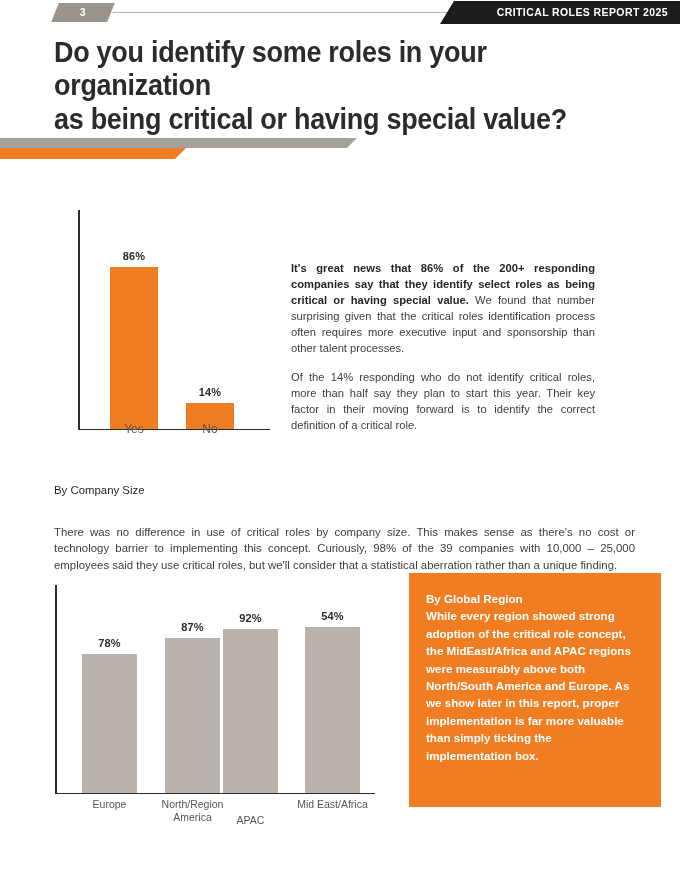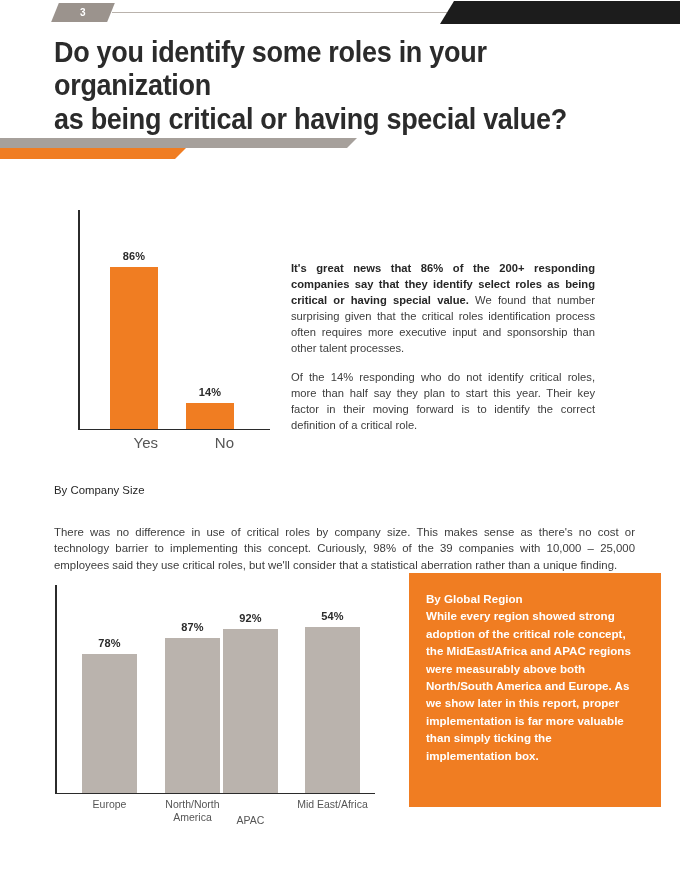--- a/index.html
+++ b/index.html
@@ -125,24 +125,24 @@
     position: absolute;
     width: 48px;
     text-align: center;
     font-size: 11px;
     font-weight: bold;
     color: #2b2b2b;
     letter-spacing: .2px;
   }
   .c1-tick {
     position: absolute;
-    top: 224px;
+    top: 212px;
     width: 48px;
-    text-align: right;
-    font-size: 15px;
+    text-align: center;
+    font-size: 12px;
     color: #555555;
   }
 
   
   .para-col {
     position: absolute;
     left: 291px; top: 261px;
     width: 304px;
   }
   .para {
@@ -232,20 +232,21 @@
   .callout-heading { display: block; }
 </style>
 </head>
 <body>
 
 <div class="header">
   <div class="page-badge"></div>
   <div class="page-badge-num">3</div>
   <div class="header-rule"></div>
   <div class="header-banner"></div>
+  <div class="header-banner-text">CRITICAL ROLES REPORT 2025</div>
 </div>
 
 <div class="page-title">
   <span class="l1">Do you identify some roles in your organization</span>
   <span class="l2">as being critical or having special value?</span>
 </div>
 
 <div class="deco-gray"></div>
 <div class="deco-orange"></div>
 
@@ -273,21 +274,21 @@
 <div class="chart2">
   <div class="axis-y"></div>
   <div class="axis-x"></div>
 
   <div class="c2-label" id="c2l0" style="left: 27px; bottom: 145px;">78%</div>
   <div class="c2-bar" id="c2b0" style="left: 27px; height: 139px; background: rgb(186, 179, 173);"></div>
   <div class="c2-tick" id="c2t0" style="left: 11.5px;"><span>Europe</span></div>
 
   <div class="c2-label" id="c2l1" style="left: 110px; bottom: 161px;">87%</div>
   <div class="c2-bar" id="c2b1" style="left: 110px; height: 155px; background: rgb(186, 179, 173);"></div>
-  <div class="c2-tick" id="c2t1" style="left: 94.5px;"><span>North/North</span><br><span>America</span></div>
+  <div class="c2-tick" id="c2t1" style="left: 94.5px;"><span>North/Region</span><br><span>America</span></div>
 
   <div class="c2-label" id="c2l2" style="left: 168px; bottom: 170px;">92%</div>
   <div class="c2-bar" id="c2b2" style="left: 168px; height: 164px; background: rgb(186, 179, 173);"></div>
   <div class="c2-tick" id="c2t2" style="left: 152.5px; margin-top: 16px;"><span>APAC</span></div>
 
   <div class="c2-label" id="c2l3" style="left: 250px; bottom: 172px;">54%</div>
   <div class="c2-bar" id="c2b3" style="left: 250px; height: 166px; background: rgb(186, 179, 173);"></div>
   <div class="c2-tick" id="c2t3" style="left: 234.5px;"><span>Mid East/Africa</span></div>
 </div>
 

